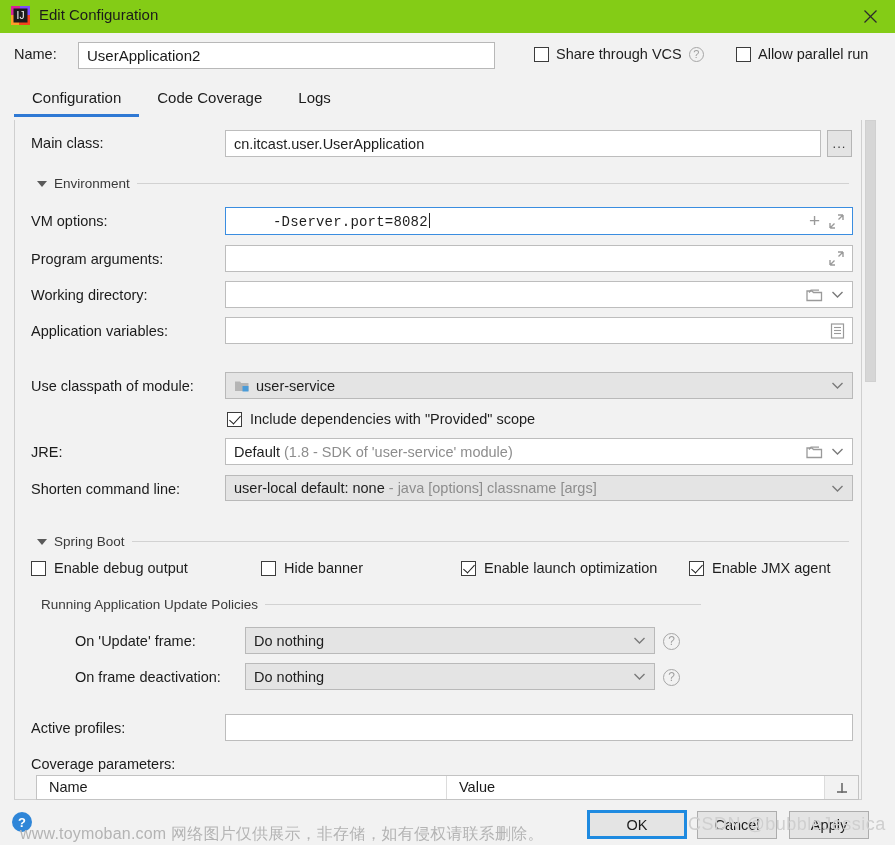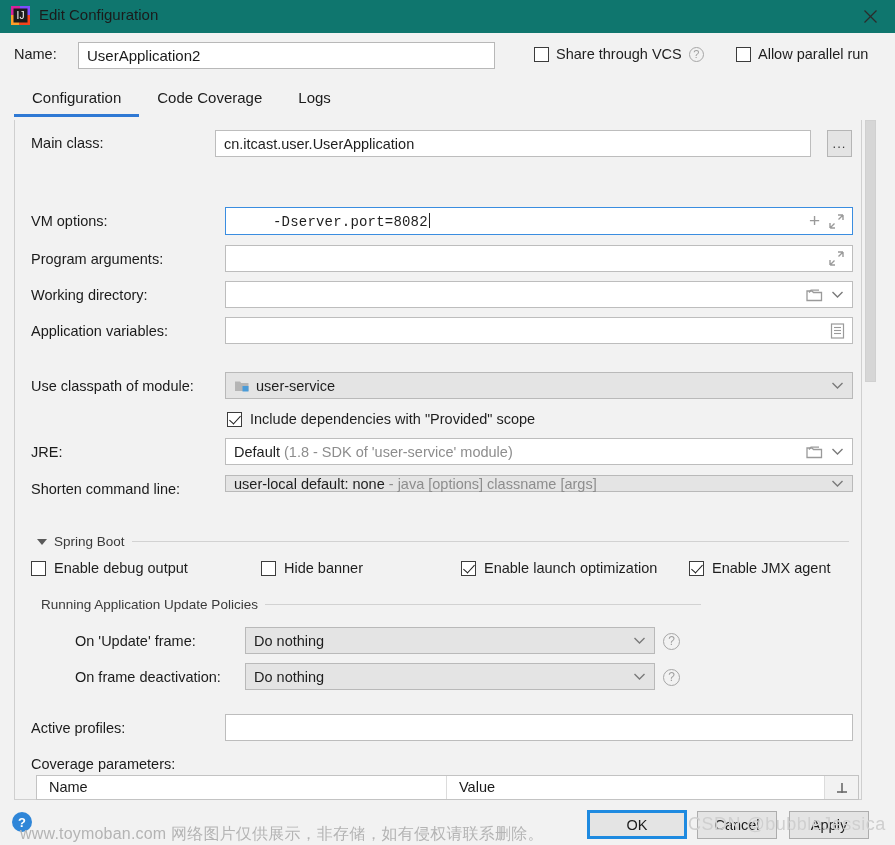--- a/index.html
+++ b/index.html
@@ -7,21 +7,21 @@
     width: 895px; height: 845px;
     background: #f2f2f2;
     font-family: "Liberation Sans", sans-serif;
     font-size: 14.5px;
     color: #1e1e1e;
     overflow: hidden;
   }
   .dialog { position: relative; width: 895px; height: 845px; background: #f2f2f2; }
 
   
-  .titlebar { position: absolute; left: 0; top: 0; width: 895px; height: 33px; background: #0f766e; }
+  .titlebar { position: absolute; left: 0; top: 0; width: 895px; height: 33px; background: #84cc16; }
   .app-icon { position: absolute; left: 11px; top: 6px; width: 19px; height: 19px; }
   .title-text { position: absolute; left: 39px; top: 6px; font-size: 15px; color: #1b1b1b; }
   .close-btn {
     position: absolute; right: 10px; top: 3px; width: 30px; height: 26px;
     display: flex; align-items: center; justify-content: center;
     color: #2b2b2b; font-size: 19px; line-height: 1; cursor: pointer;
   }
 
   
   .name-label { position: absolute; left: 14px; top: 46px; font-size: 14.5px; }
@@ -185,25 +185,30 @@
 
   <div class="tabs">
     <div class="tab active">Configuration</div>
     <div class="tab">Code Coverage</div>
     <div class="tab">Logs</div>
   </div>
 
   <div class="panel">
 
     <div class="lbl" style="left:16px; top:15px;">Main class:</div>
-    <div class="field" style="left:200px; top:10px; width:596px; height:27px;">
+    <div class="field" style="left:210px; top:10px; width:596px; height:27px;">
       <span class="val">cn.itcast.user.UserApplication</span>
     </div>
     <div class="dots-btn" style="left:812px; top:10px;">...</div>
 
+    <div class="sect" style="left:22px; top:56px; width:812px;">
+      <span class="tri"></span>
+      <span class="st">Environment</span>
+      <span class="line" style="flex:1 1 auto;"></span>
+    </div>
 
     <div class="lbl" style="left:16px; top:93px;">VM options:</div>
     <div class="field focused" style="left:210px; top:87px; width:628px; height:28px;">
       <span class="val mono"><span>-Dserver.port=8082</span><span class="caret"></span></span>
       <span class="ic plus">+</span>
       <span class="ic expand">
         <svg width="15" height="15" viewBox="0 0 15 15">
           <path d="M14 1 L9 1 M14 1 L14 6 M14 1 L9.5 5.5" stroke="#9a9a9a" stroke-width="1.4" fill="none"></path>
           <path d="M1 14 L6 14 M1 14 L1 9 M1 14 L5.5 9.5" stroke="#9a9a9a" stroke-width="1.4" fill="none"></path>
         </svg>
@@ -279,21 +284,21 @@
         </svg>
       </span>
       <span class="ic chev">
         <svg width="13" height="9" viewBox="0 0 13 9">
           <path d="M1.5 2 L6.5 7 L11.5 2" stroke="#7a7a7a" stroke-width="1.4" fill="none"></path>
         </svg>
       </span>
     </div>
 
     <div class="lbl" style="left:16px; top:361px;">Shorten command line:</div>
-    <div class="field combo" style="left:210px; top:355px; width:628px; height:17px;">
+    <div class="field combo" style="left:210px; top:355px; width:628px; height:26px;">
       <span class="val"><span>user-local default: none</span>&nbsp;<span class="muted">- java [options] classname [args]</span></span>
       <span class="ic chev">
         <svg width="13" height="9" viewBox="0 0 13 9">
           <path d="M1.5 2 L6.5 7 L11.5 2" stroke="#7a7a7a" stroke-width="1.4" fill="none"></path>
         </svg>
       </span>
     </div>
 
     <div class="sect" style="left:22px; top:414px; width:812px;">
       <span class="tri"></span>

